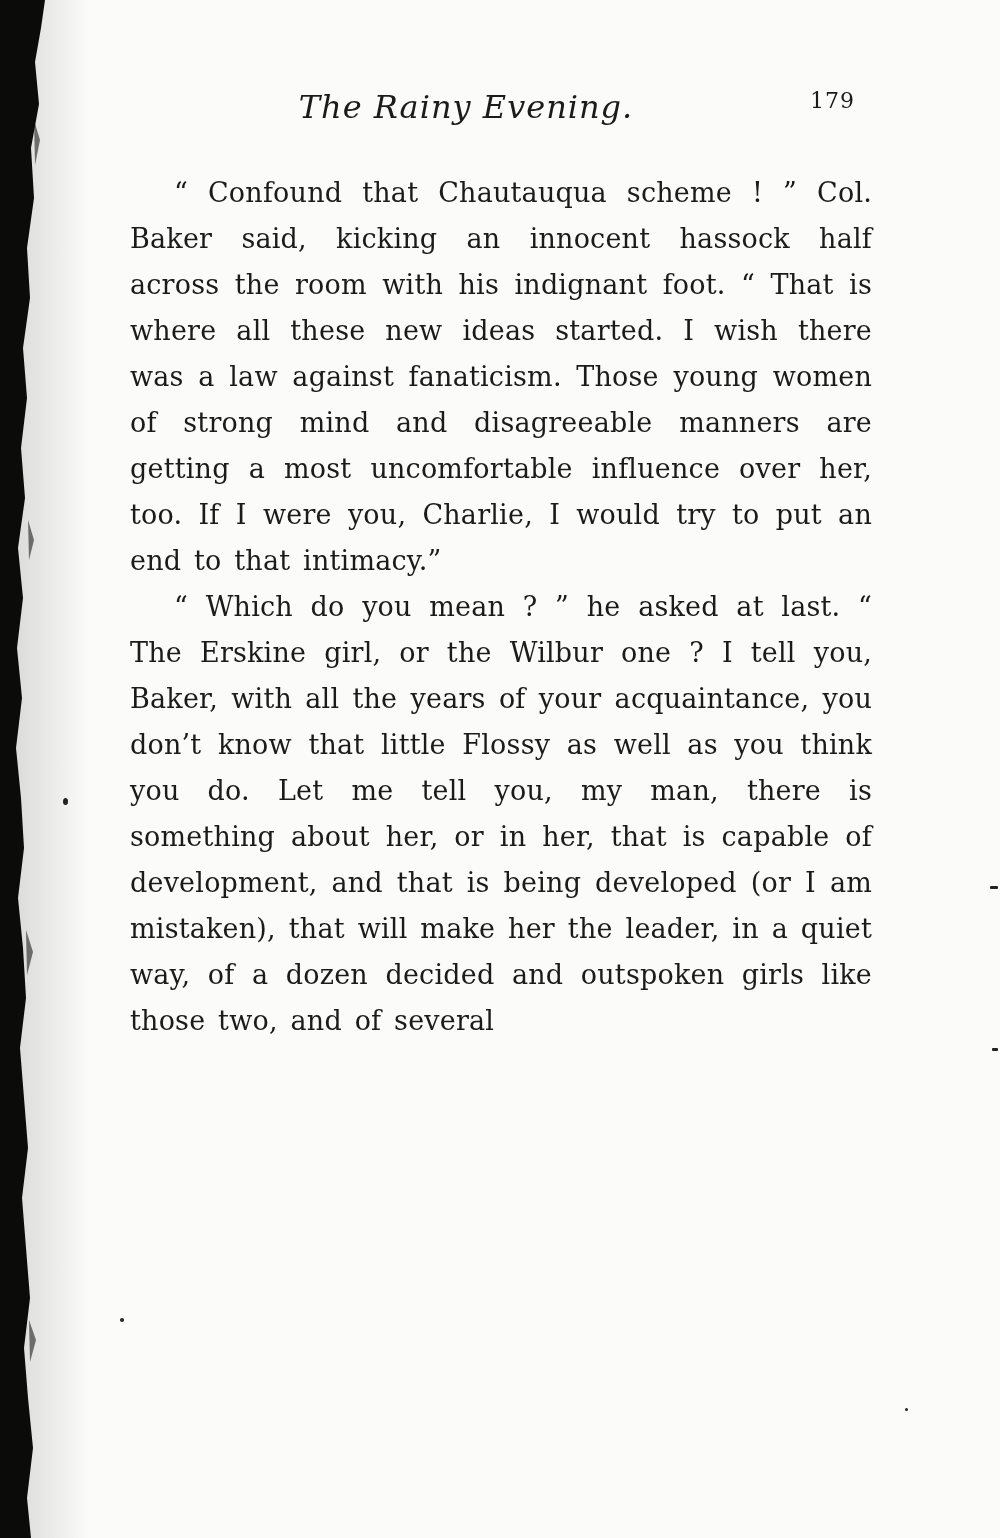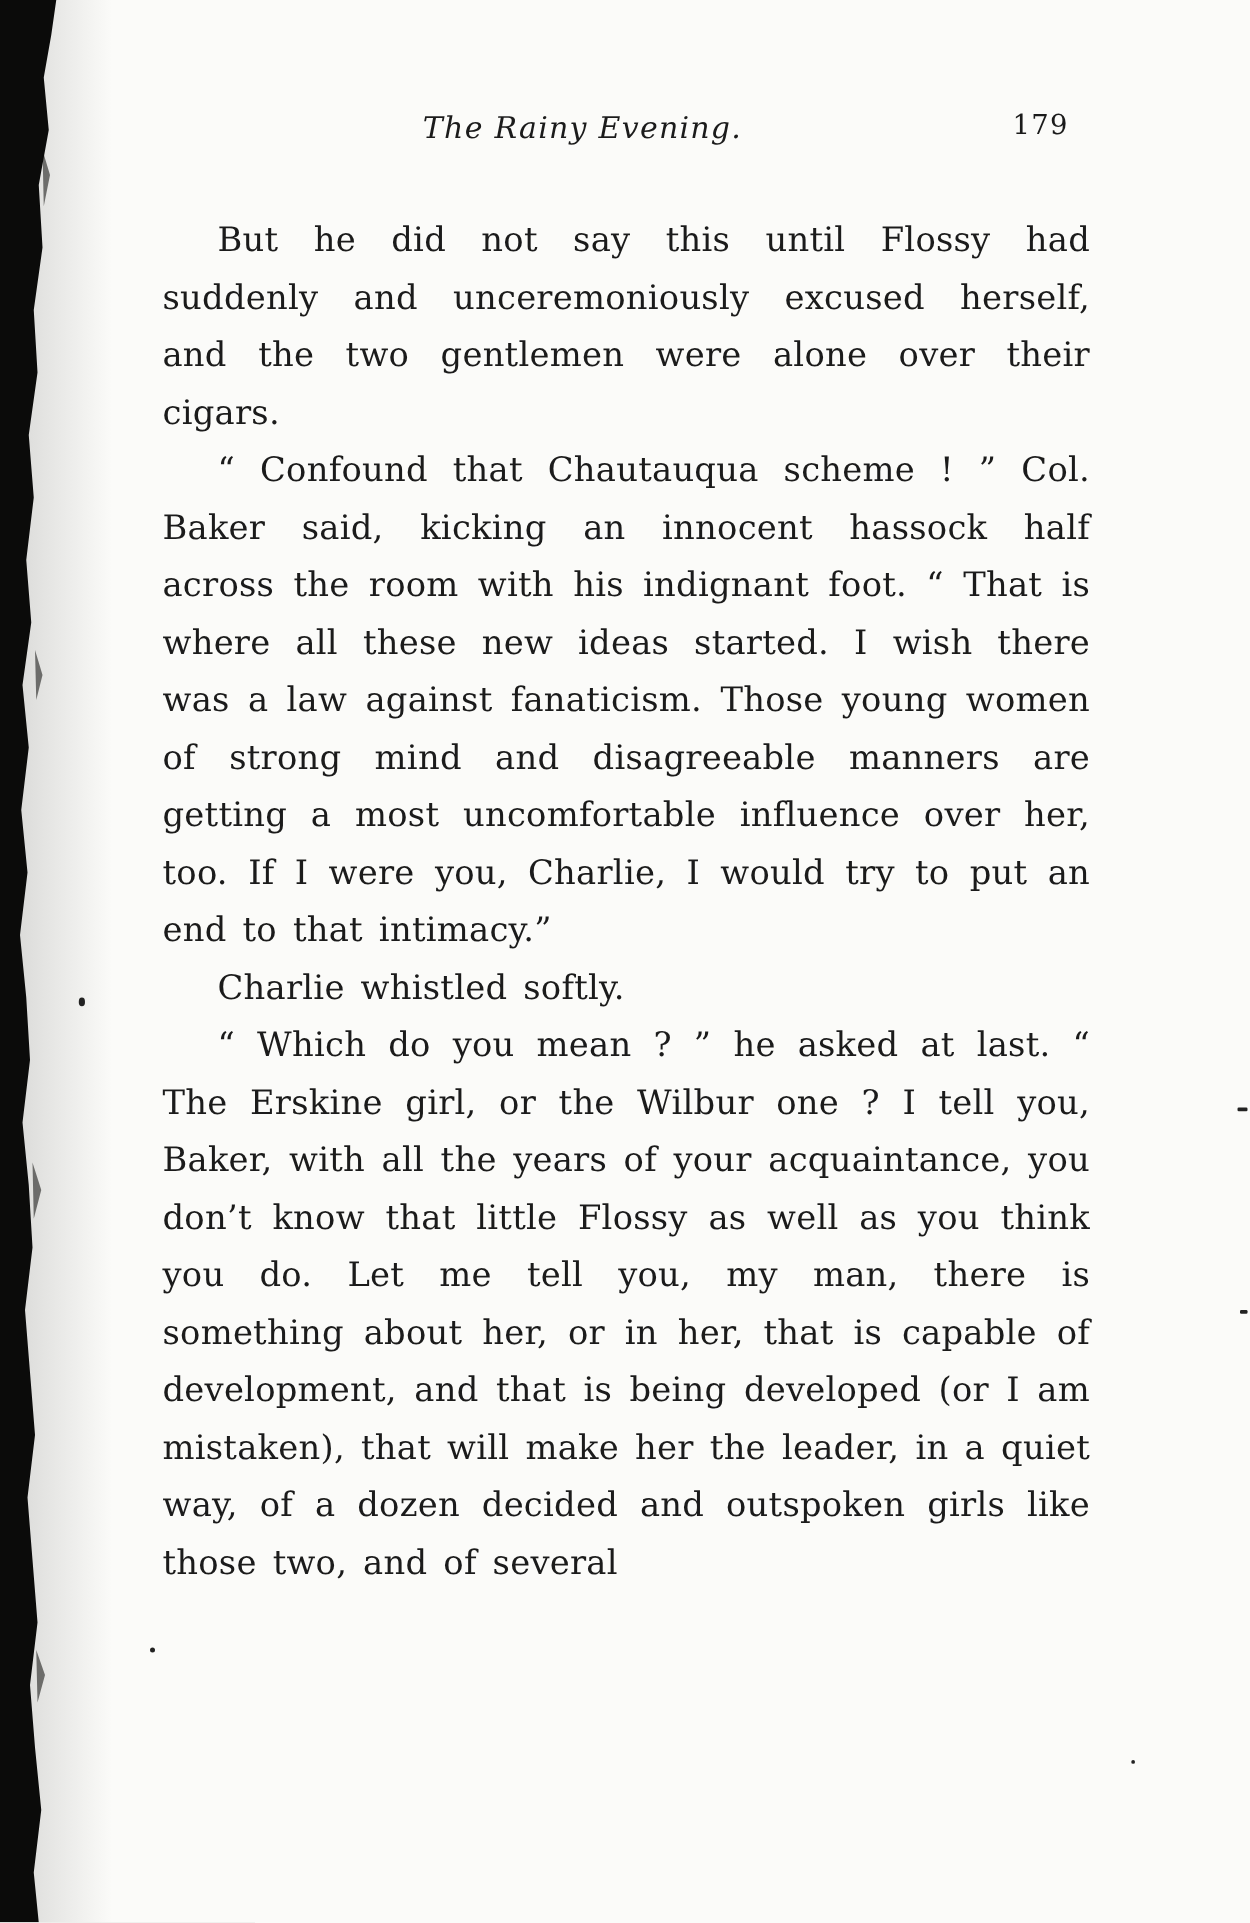--- a/index.html
+++ b/index.html
@@ -43,21 +43,21 @@
   .running-head {
     position: relative;
     height: 48px;
     margin-bottom: 34px;
   }
   .running-title {
     position: absolute;
     left: 0; right: 70px;
     text-align: center;
     font-style: italic;
-    font-size: 24px;
+    font-size: 32px;
     letter-spacing: 1px;
   }
   .page-number {
     position: absolute;
     right: 17px;
     top: 0;
     font-size: 22px;
     letter-spacing: 1px;
   }
   .body-text {
@@ -102,23 +102,21 @@
   </div>
 
   <div class="content">
 
     <div class="running-head">
       <div class="running-title">The Rainy Evening.</div>
       <div class="page-number">179</div>
     </div>
 
     <div class="body-text">
-      <p>But he did not say this until Flossy had suddenly and unceremoniously excused herself, and the two gentlemen were alone over their cigars.</p>
       <p>“ Confound that Chautauqua scheme ! ” Col. Baker said, kicking an innocent hassock half across the room with his indignant foot.  “ That is where all these new ideas started.  I wish there was a law against fanaticism.  Those young women of strong mind and disagreeable manners are getting a most uncomfortable influence over her, too.  If I were you, Charlie, I would try to put an end to that intimacy.”</p>
-      <p>Charlie whistled softly.</p>
       <p>“ Which do you mean ? ” he asked at last. “ The Erskine girl, or the Wilbur one ?  I tell you, Baker, with all the years of your acquaintance, you don’t know that little Flossy as well as you think you do.  Let me tell you, my man, there is something about her, or in her, that is capable of development, and that is being developed (or I am mistaken), that will make her the leader, in a quiet way, of a dozen decided and outspoken girls like those two, and of several</p>
     </div>
 
   </div>
 
   <div class="speck" style="left:63px; top:798px; width:5px; height:7px;"></div>
   <div class="speck dash" style="left:990px; top:886px; width:8px; height:3px;"></div>
   <div class="speck" style="left:120px; top:1318px; width:4px; height:4px;"></div>
   <div class="speck dash" style="left:992px; top:1048px; width:6px; height:3px;"></div>
   <div class="speck" style="left:905px; top:1408px; width:3px; height:3px;"></div>

